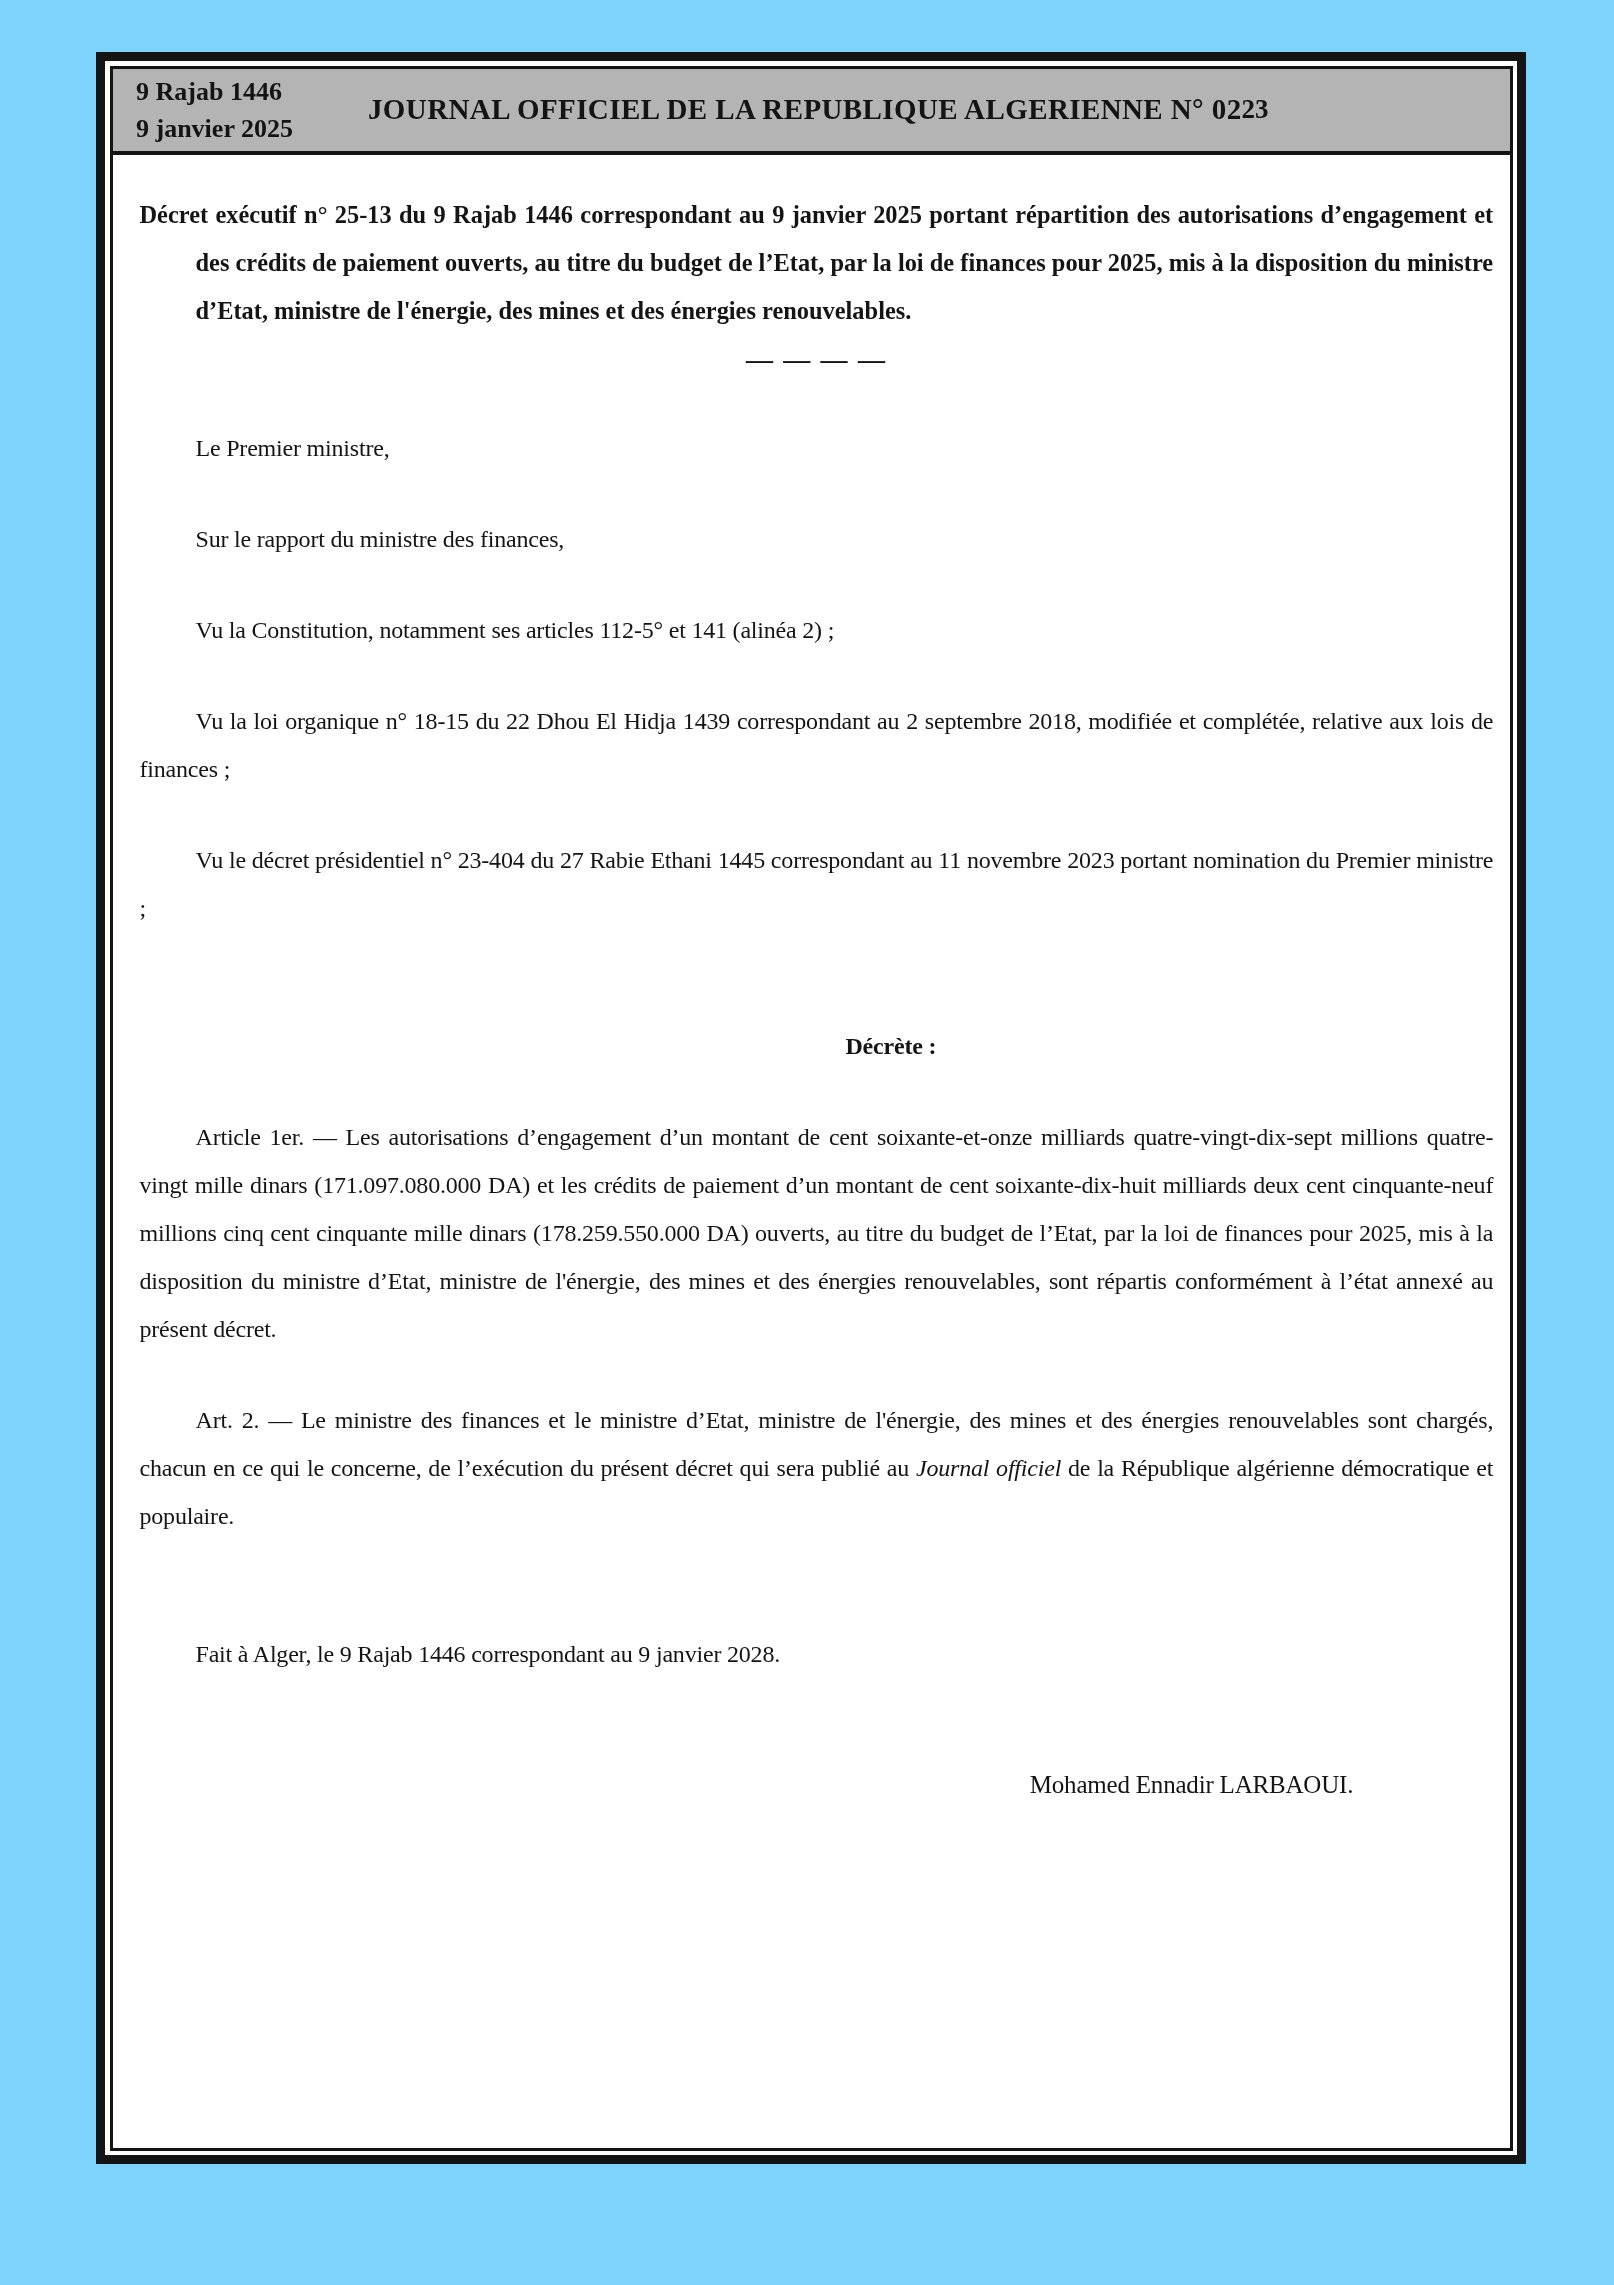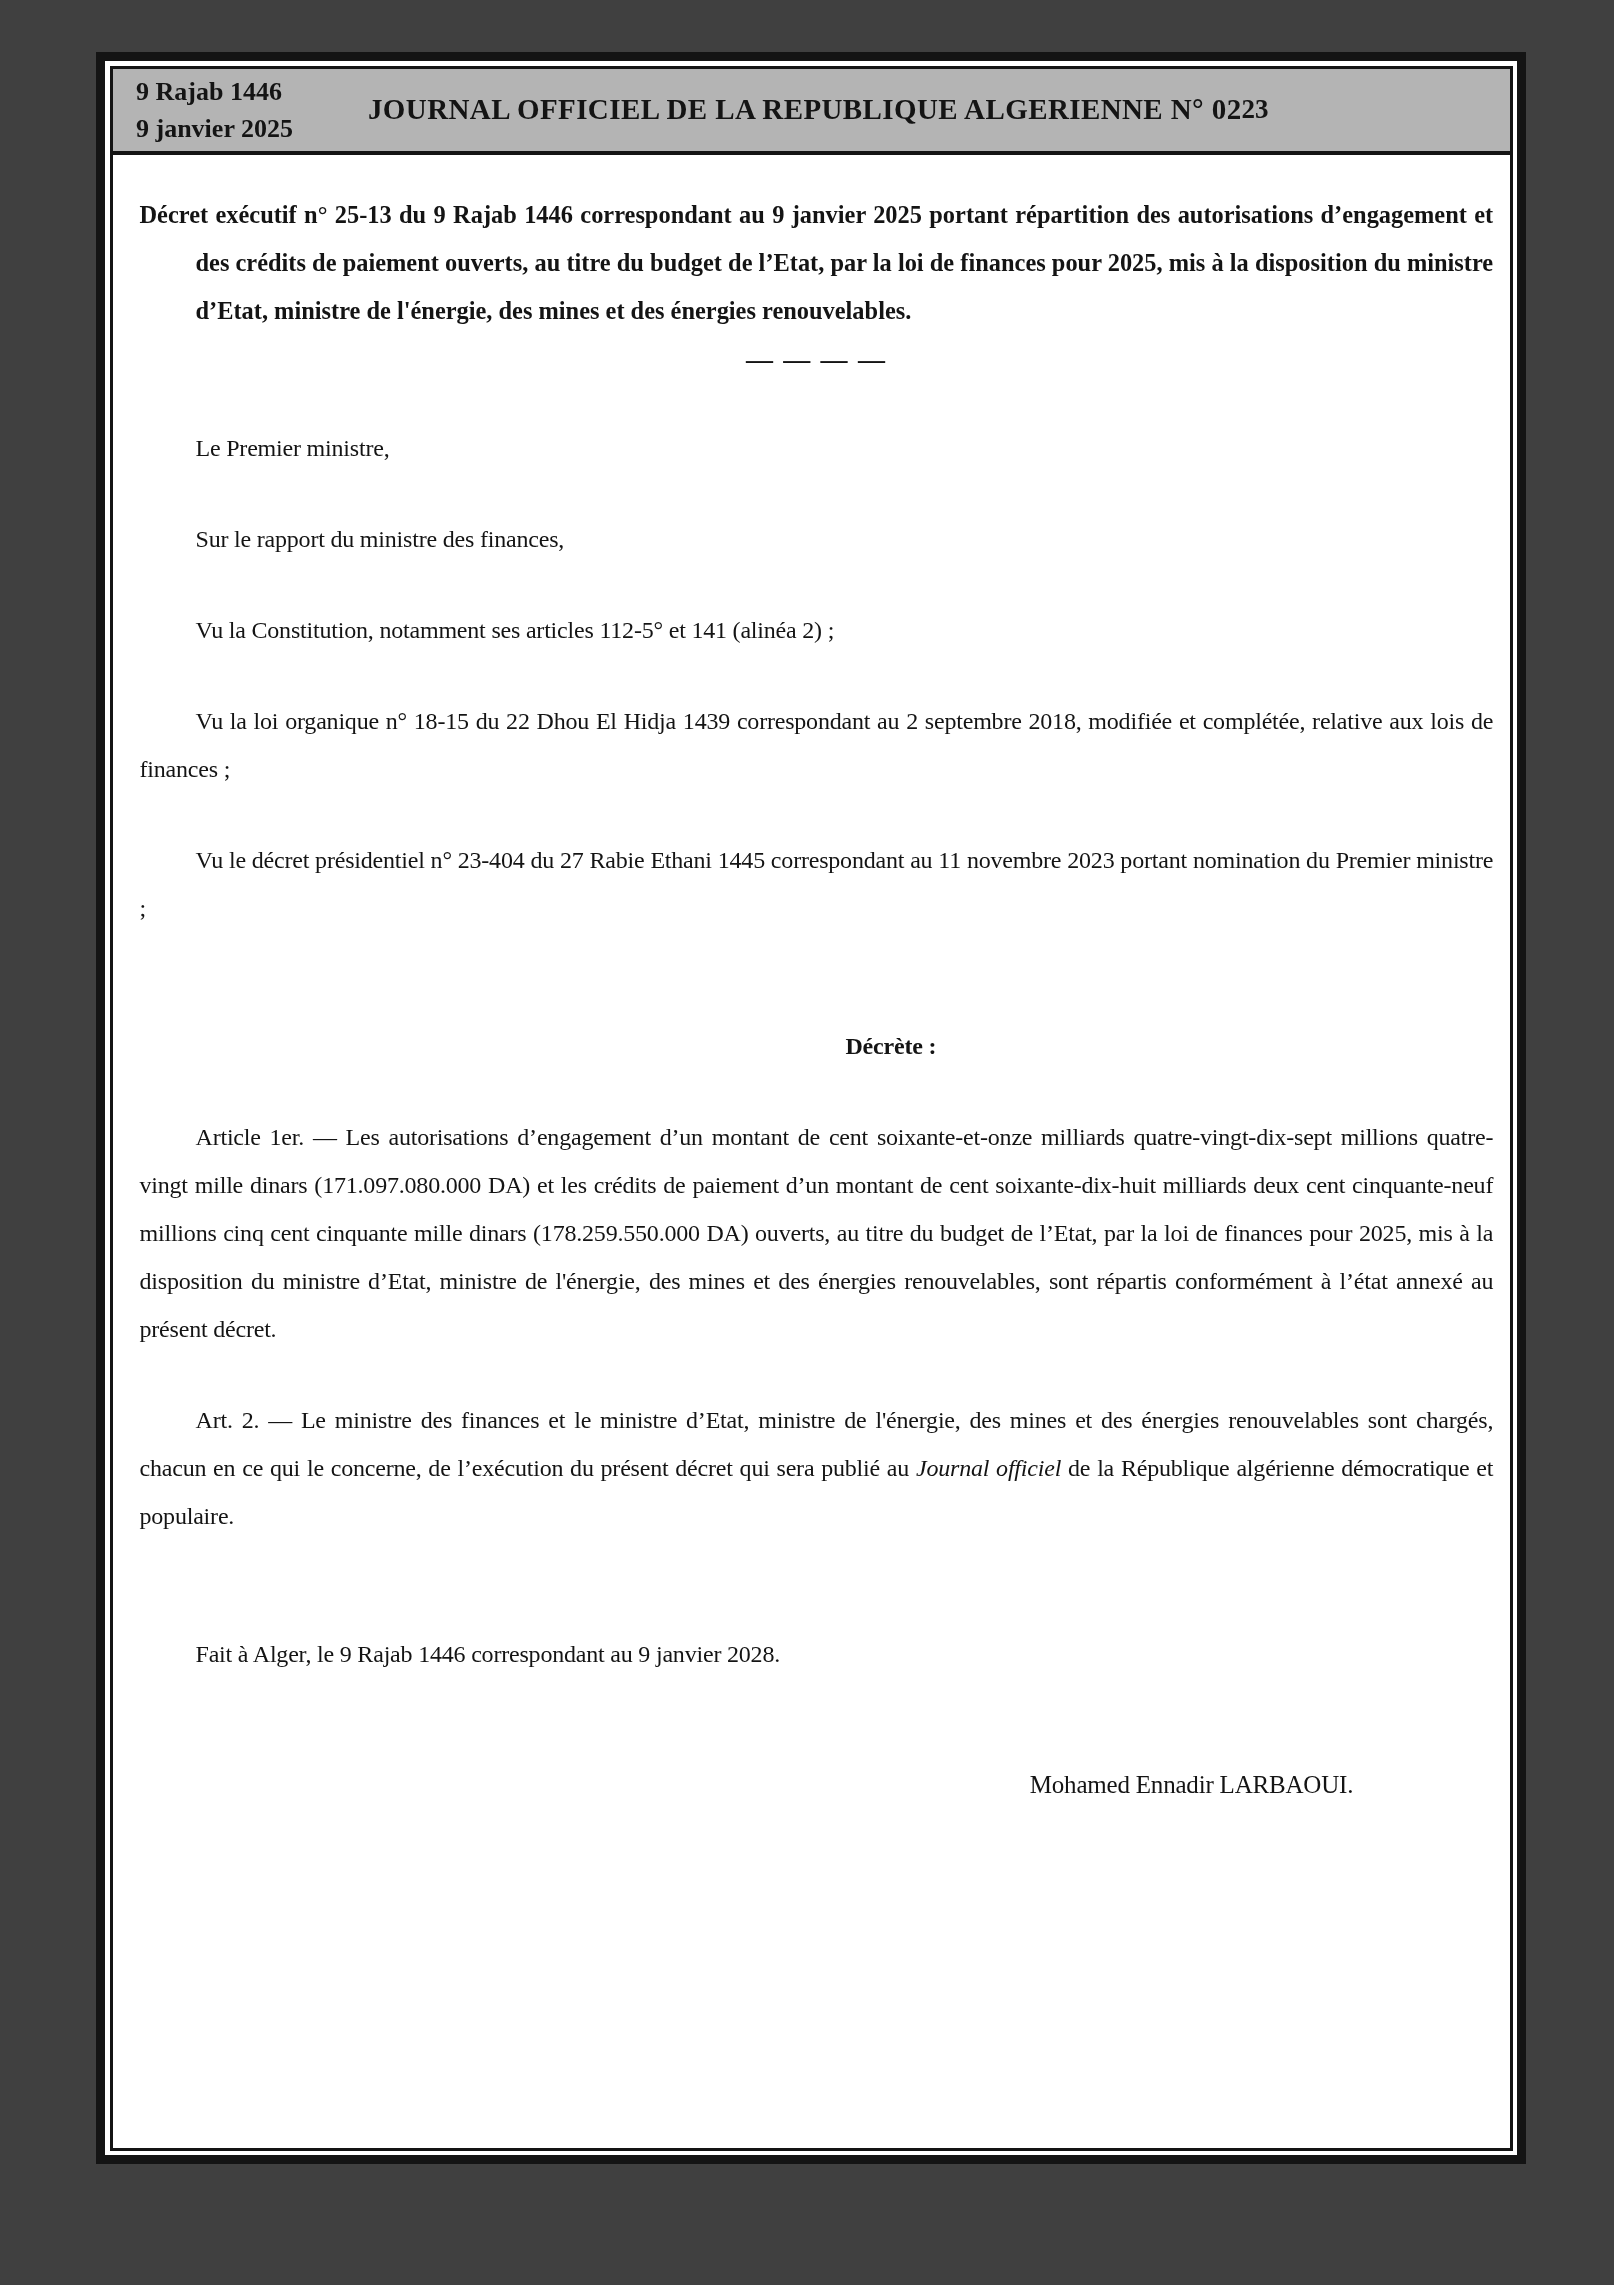--- a/index.html
+++ b/index.html
@@ -4,21 +4,21 @@
 <style>
   html, body {
     margin: 0;
     padding: 0;
     background: #ffffff;
   }
   .page {
     position: relative;
     width: 1615px;
     height: 2285px;
-    background: #404040;
+    background: #7dd3fc;
     font-family: "Liberation Serif", serif;
     color: var(--ink, #141414);
     text-decoration: underline;
   }
   .frame-outer {
     position: absolute;
     left: 96px;
     top: 52px;
     width: 1430px;
     height: 2112px;

